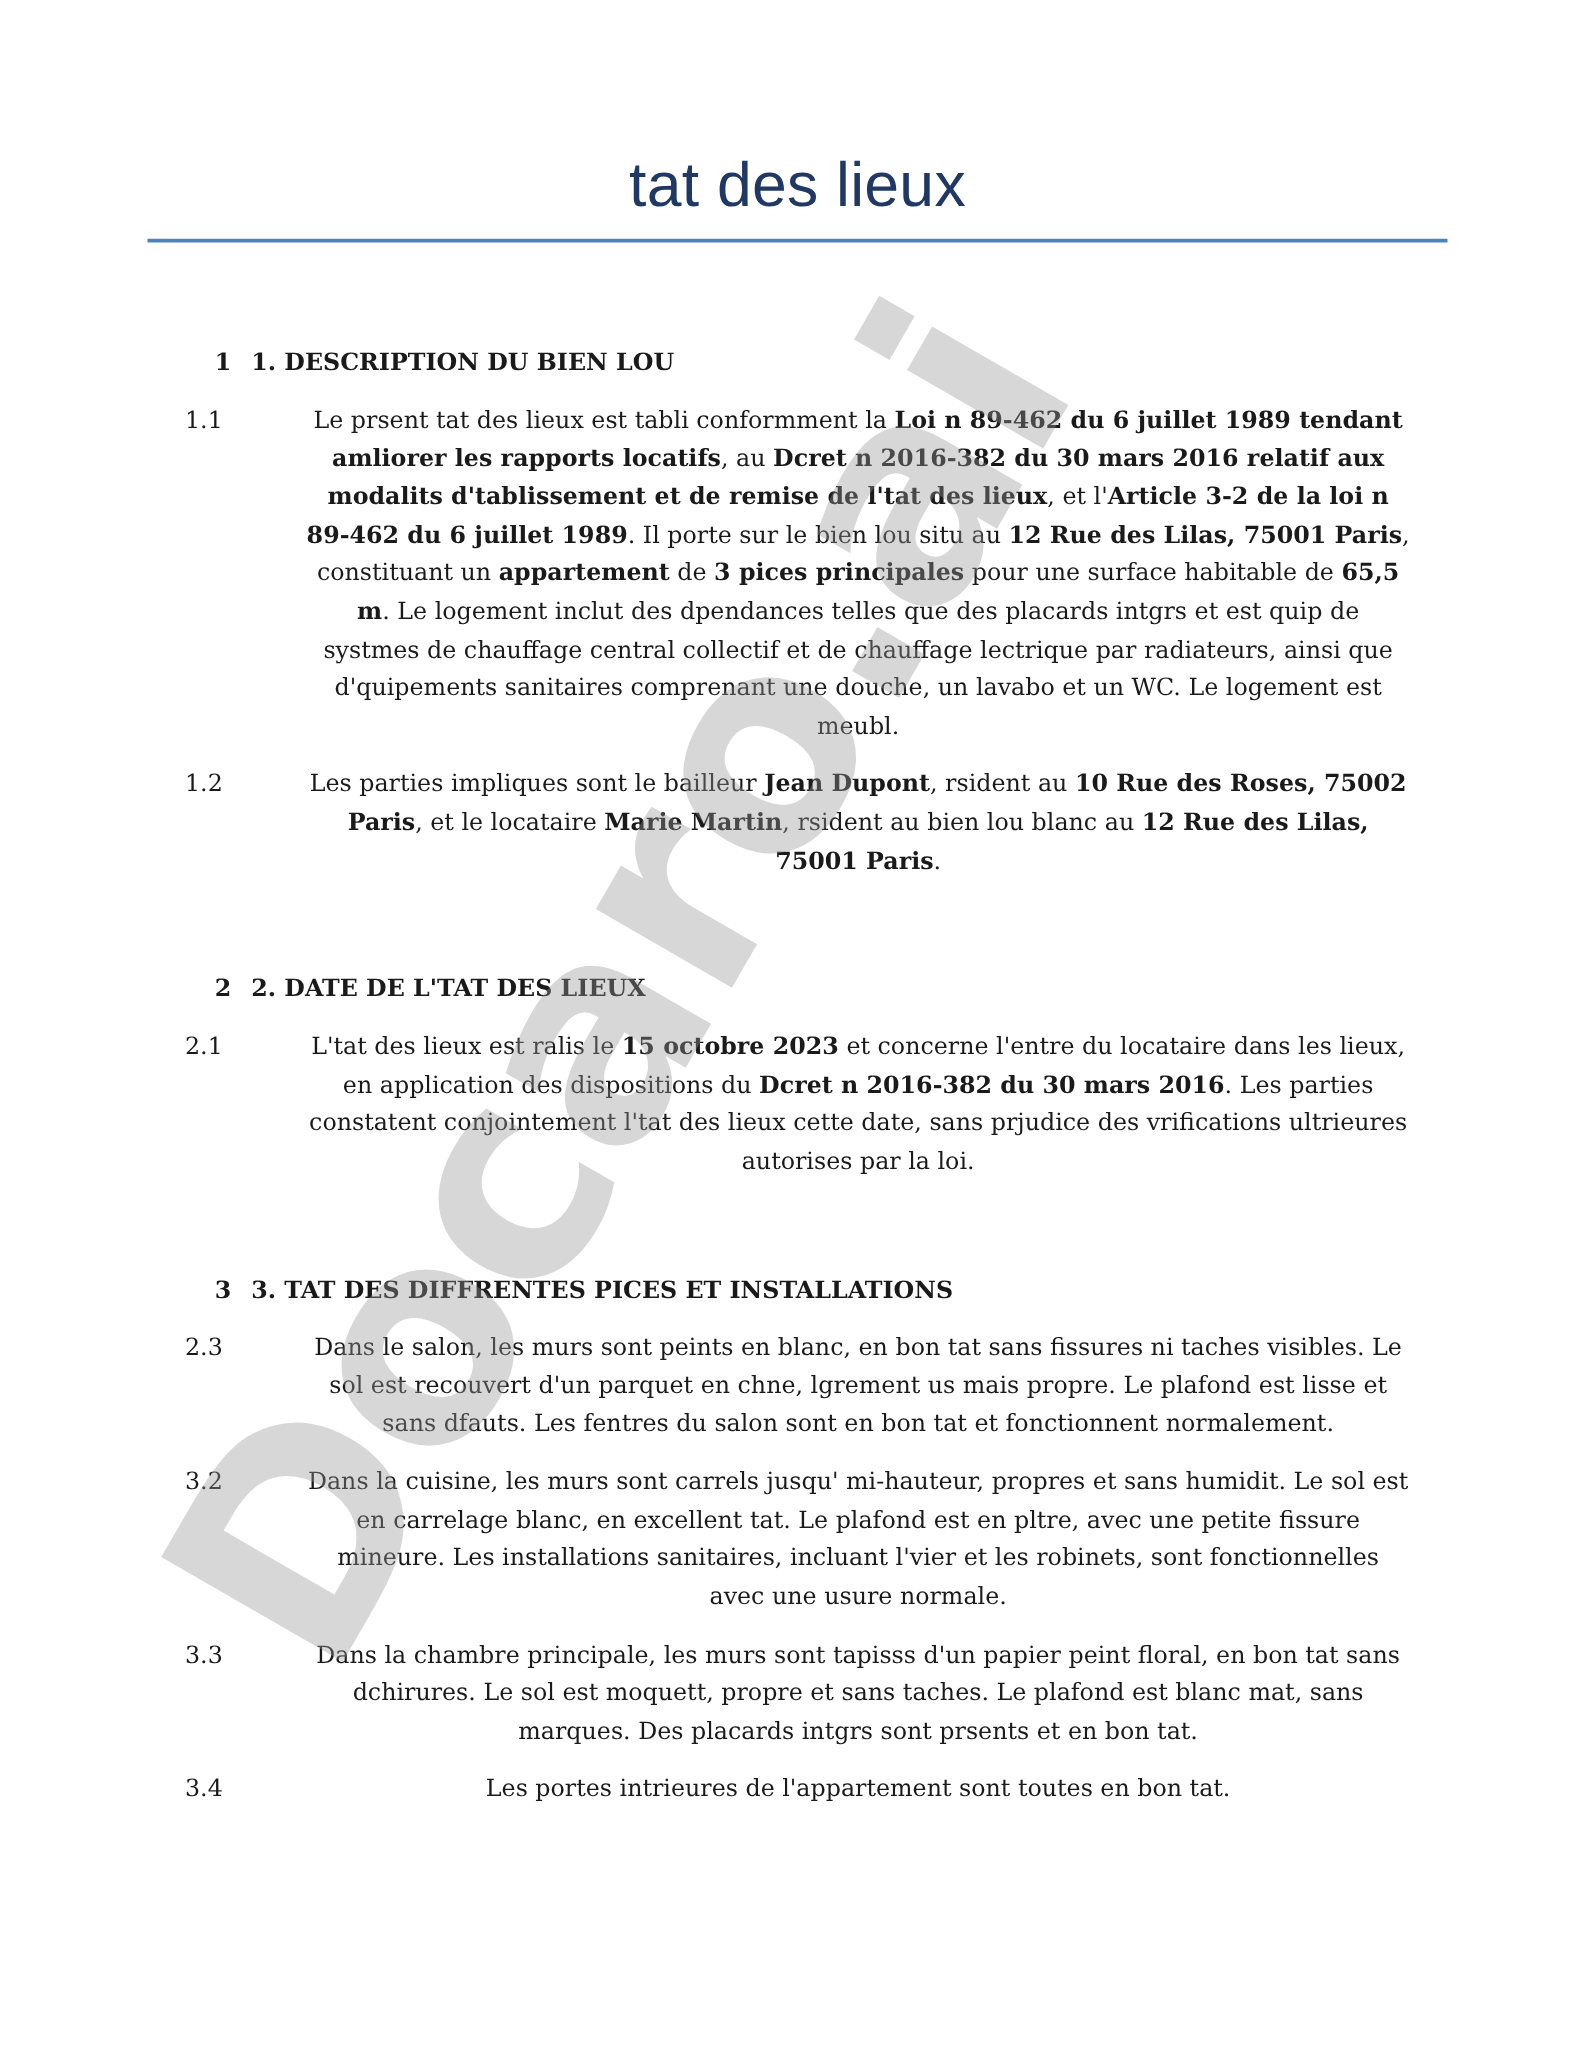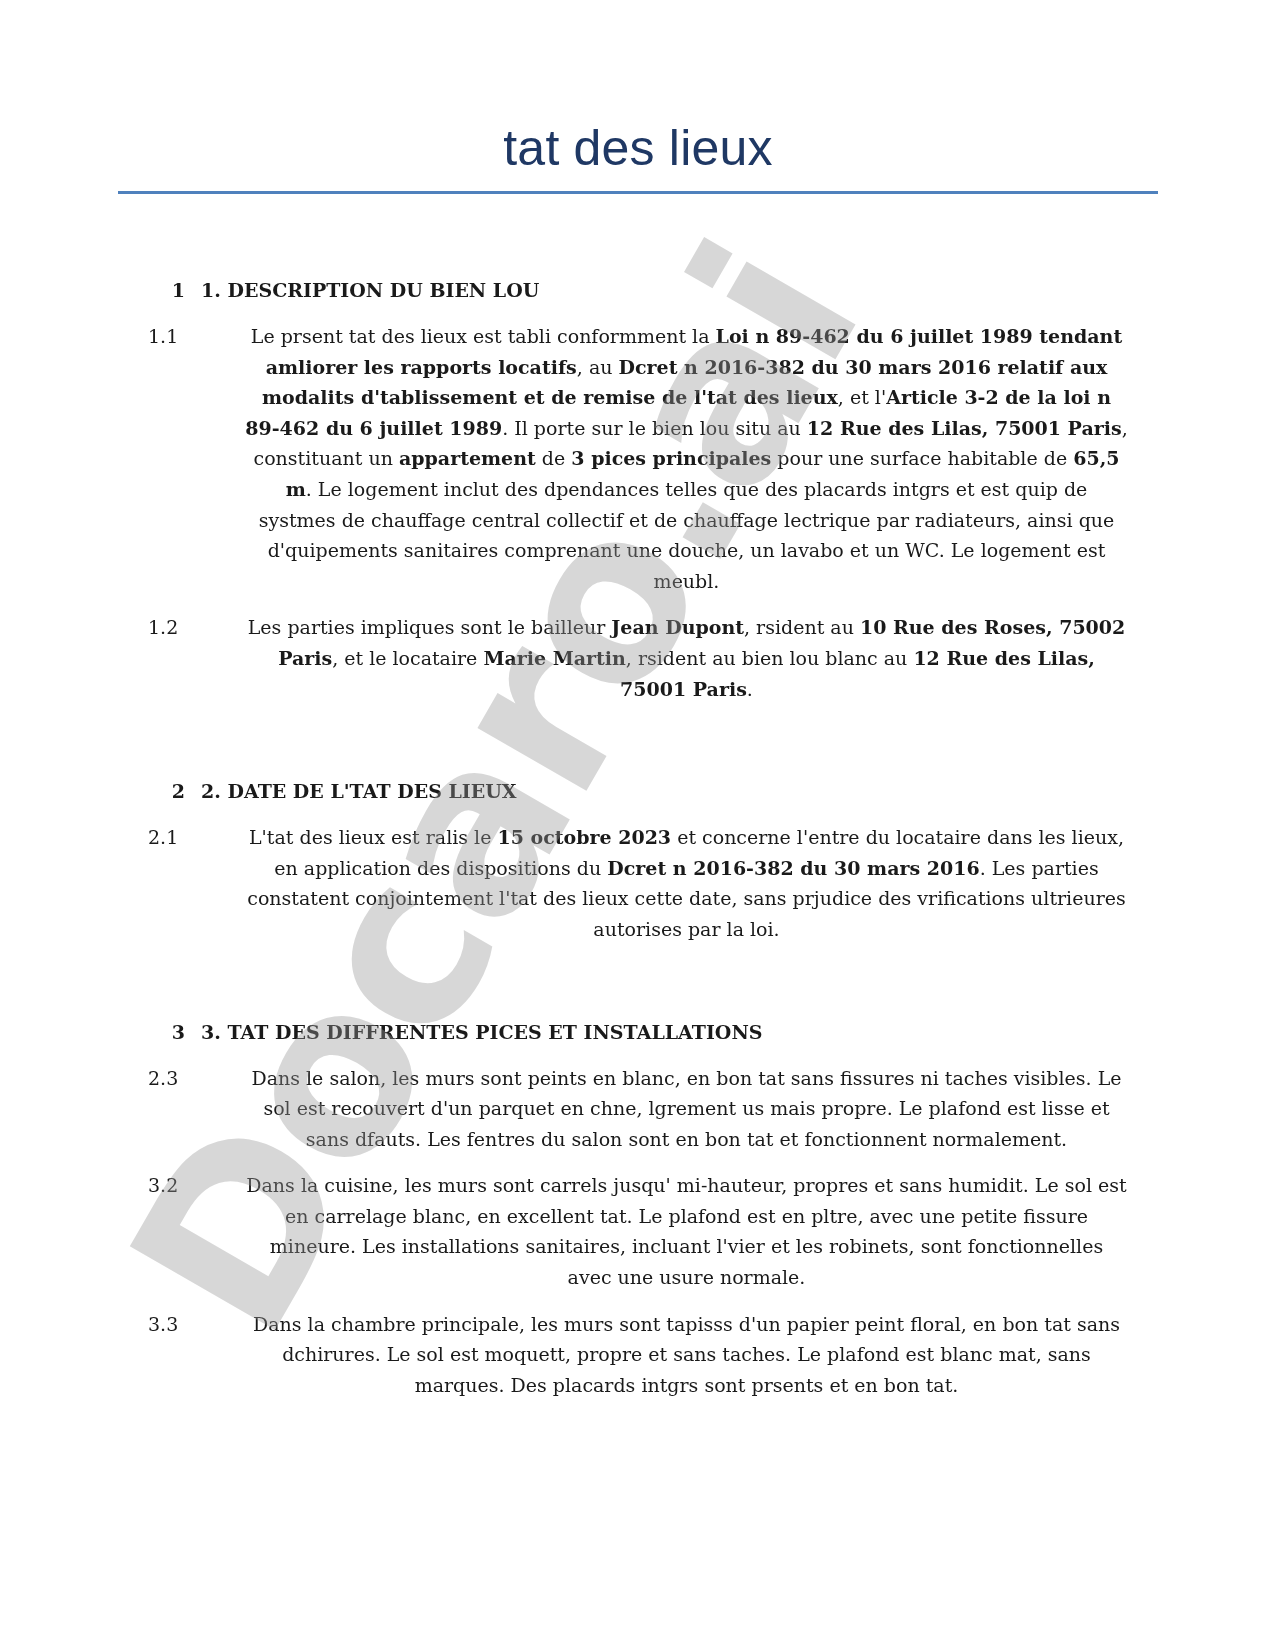--- a/index.html
+++ b/index.html
@@ -142,16 +142,20 @@
       <span class="text"><span>Dans le salon, les murs sont peints en blanc, en bon tat sans fissures ni taches visibles. Le sol est recouvert d'un parquet en chne, lgrement us mais propre. Le plafond est lisse et sans dfauts. Les fentres du salon sont en bon tat et fonctionnent normalement.</span></span>
     </div>
     <div class="para">
       <span class="num">3.2</span>
       <span class="text"><span>Dans la cuisine, les murs sont carrels jusqu' mi-hauteur, propres et sans humidit. Le sol est en carrelage blanc, en excellent tat. Le plafond est en pltre, avec une petite fissure mineure. Les installations sanitaires, incluant l'vier et les robinets, sont fonctionnelles avec une usure normale.</span></span>
     </div>
     <div class="para">
       <span class="num">3.3</span>
       <span class="text"><span>Dans la chambre principale, les murs sont tapisss d'un papier peint floral, en bon tat sans dchirures. Le sol est moquett, propre et sans taches. Le plafond est blanc mat, sans marques. Des placards intgrs sont prsents et en bon tat.</span></span>
     </div>
+    <div class="para">
+      <span class="num">3.4</span>
+      <span class="text"><span>Les portes intrieures de l'appartement sont toutes en bon tat.</span></span>
+    </div>
   </div>
 
   <div class="watermark">Docaro.ai</div>
 </div>
 
 </body></html>

